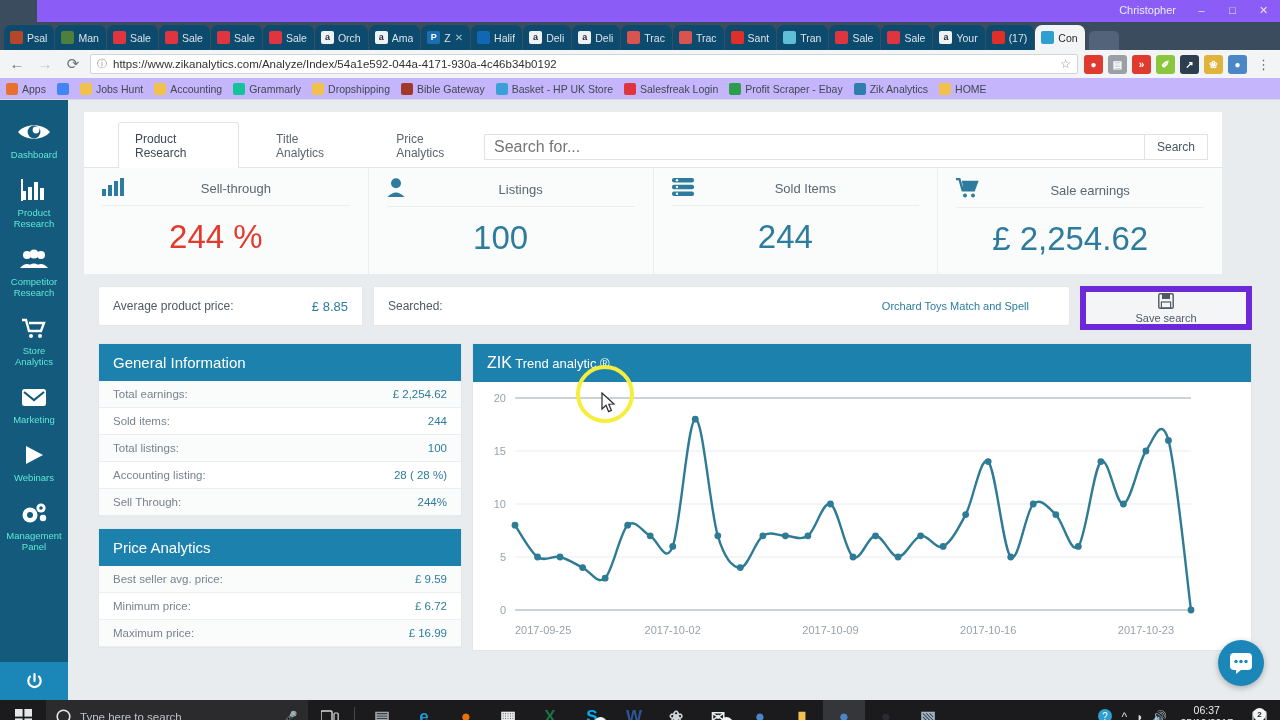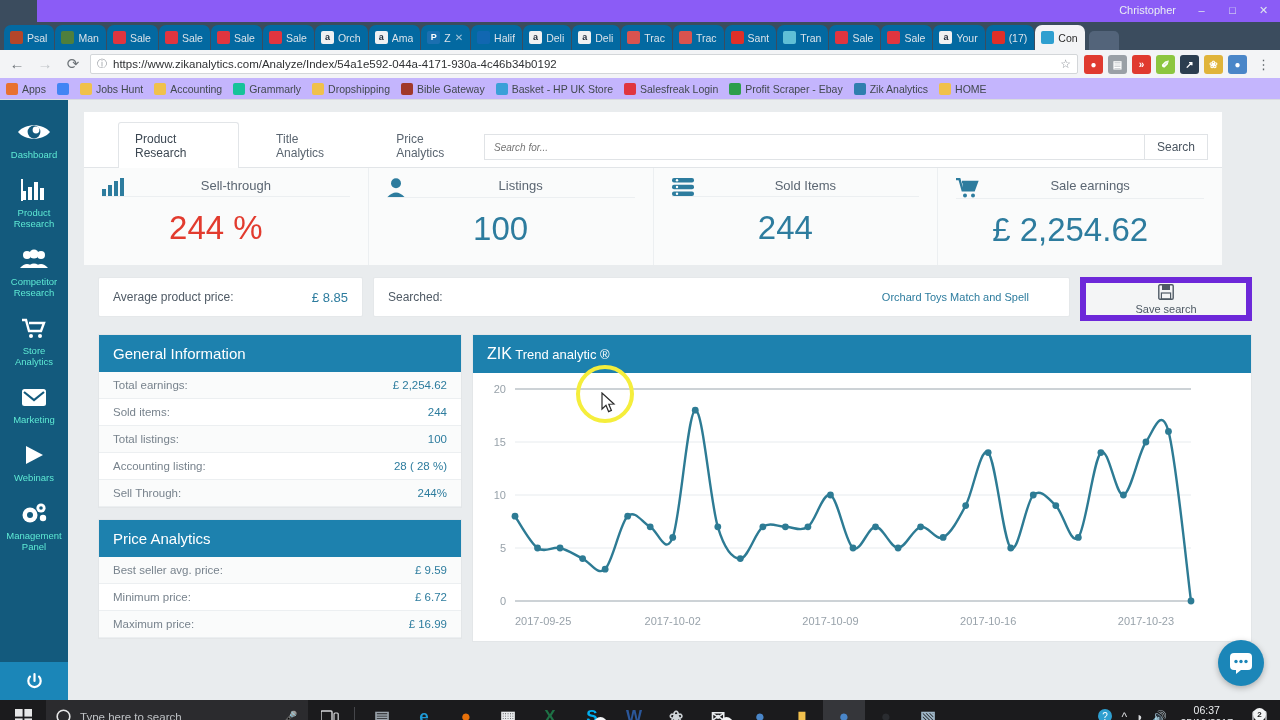--- a/index.html
+++ b/index.html
@@ -30,21 +30,21 @@
     width: 29px; height: 19px; color: #dfe7ee;
     font-size: 11px; line-height: 19px; text-align: center;
   }
 
   #tabstrip {
     height: 28px; display: flex; align-items: flex-end;
     padding-left: 4px; background: #3b4c5e; overflow: hidden;
   }
   .tab {
     height: 25px; min-width: 0;
-    background: #0369a1; color: #dbe3ea;
+    background: #0c4a6e; color: #dbe3ea;
     display: flex; align-items: center; gap: 4px;
     padding: 0 7px 0 6px; margin-right: 1px;
     border-radius: 7px 7px 0 0;
     font-size: 10.5px; white-space: nowrap; overflow: hidden;
     flex: 0 0 auto;
   }
   .tab.active { background: #f3f4f6; color: #2b2b2b; }
   .tab .favicon {
     width: 13px; height: 13px; border-radius: 2px; flex: 0 0 13px;
     display: inline-block; font-size: 9px; line-height: 13px;
@@ -135,39 +135,39 @@
     border: 1px solid transparent; border-bottom: none; margin-bottom: -1px;
     border-radius: 3px 3px 0 0;
     margin-left: 20px;
   }
   .ptab.active {
     background: #fff; border-color: #e2e5e8; color: #3c4752;
   }
   #search-wrap { margin-left: auto; display: flex; align-items: stretch; padding-bottom: 7px; }
   #search-input {
     width: 660px; height: 26px; border: 1px solid #e0e3e6; border-right: none;
-    padding: 0 9px; font-size: 10px; color: #8d949b;
-    font-family: "Liberation Sans", sans-serif; outline: none; background: #fff; font-style: italic;
+    padding: 0 9px; font-size: 16px; color: #8d949b;
+    font-family: "Liberation Sans", sans-serif; outline: none; background: #fff;
   }
   #search-button {
     height: 26px; padding: 0 12px; border: 1px solid #e0e3e6;
     background: #ffffff; font-size: 12px; color: #4a5560;
     font-family: "Liberation Sans", sans-serif;
   }
 
   
   #kpi-row { display: flex; background: #fafbfb; }
   .kpi {
     flex: 1 1 0; padding: 10px 18px 16px;
     border-right: 1px solid #eceff1;
   }
   .kpi:last-child { border-right: none; }
   .kpi-head {
-    display: flex; align-items: flex-start; gap: 10px;
-    border-bottom: 1px solid #eceff1;
+    display: flex; align-items: flex-end; gap: 10px;
+    padding-bottom: 9px; border-bottom: 1px solid #eceff1;
   }
   .kpi-ico { width: 34px; flex: 0 0 34px; display: flex; align-items: center; justify-content: flex-start; }
   .kpi-title { flex: 1 1 auto; text-align: center; font-size: 13px; color: #5b6672; padding-right: 24px; }
   .kpi-value {
     text-align: center; font-size: 33px; padding-top: 12px;
     color: #2d7c9e; font-weight: normal; padding-right: 20px;
   }
   .kpi-value.red { color: #e23b2e; }
 
   

